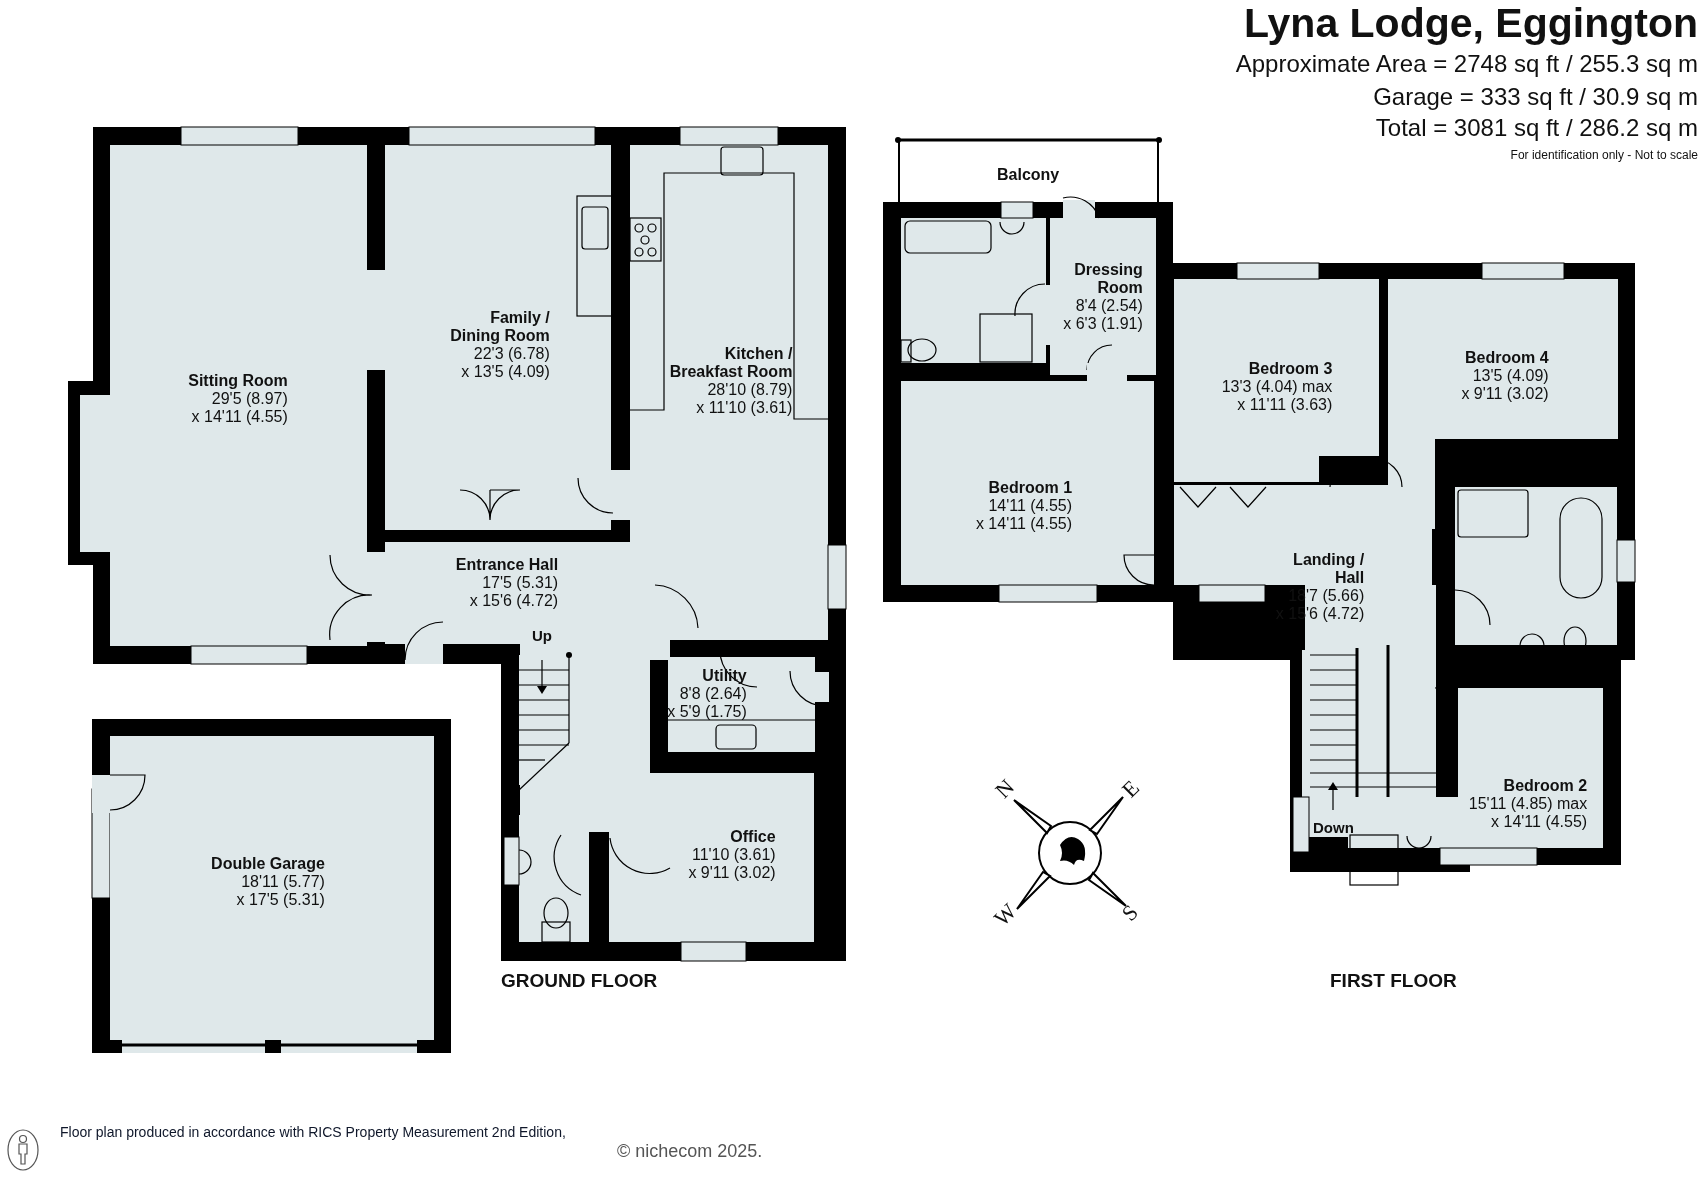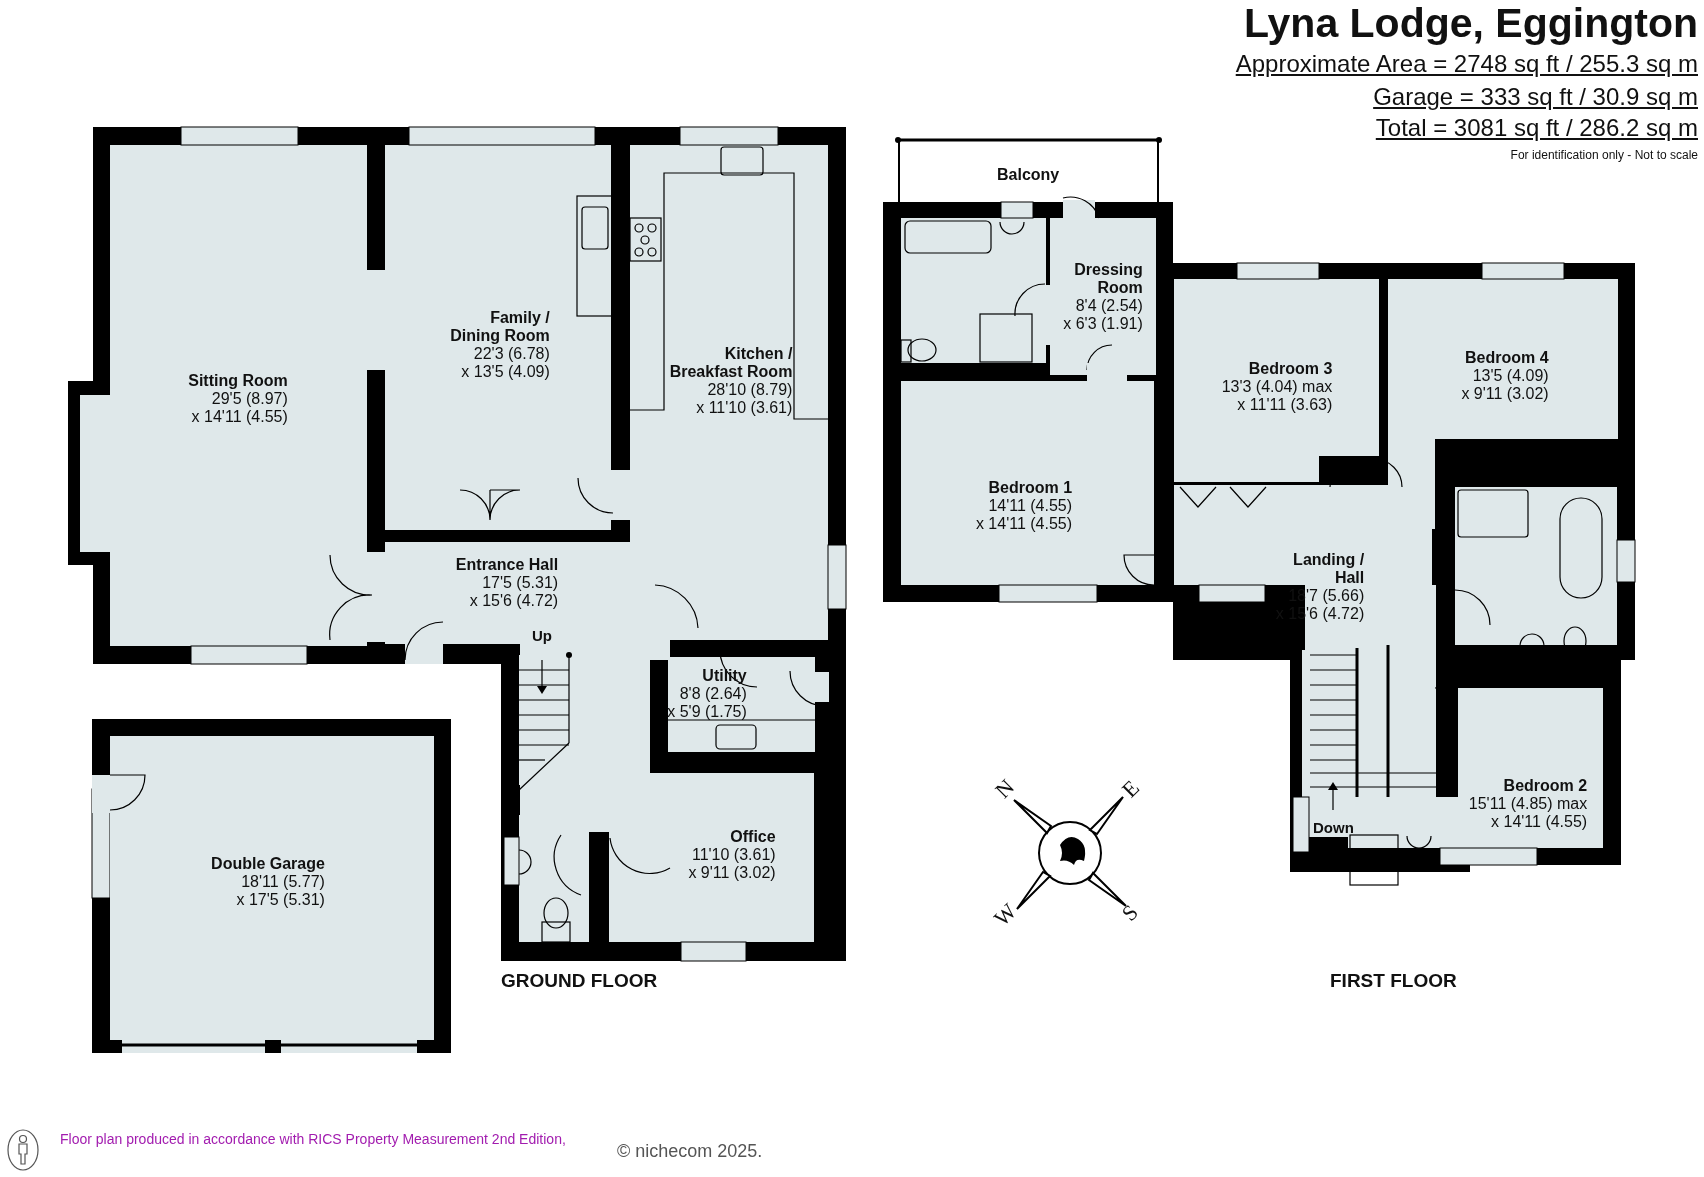--- a/index.html
+++ b/index.html
@@ -1,31 +1,31 @@
 <!DOCTYPE html>
 <html><head>
 <meta charset="utf-8">
 <style>
   html, body { margin:0; padding:0; background:#ffffff; }
   body { width:1704px; height:1177px; position:relative; overflow:hidden; font-family:"Liberation Sans", sans-serif; color:#111; }
   .abs { position:absolute; }
   .title { right:6px; top:0px; font-size:41px; font-weight:bold; text-align:right; white-space:nowrap; letter-spacing:0px; }
-  .area { right:6px; font-size:24px; text-align:right; white-space:nowrap;text-decoration:underline; }
+  .area { right:6px; font-size:24px; text-align:right; white-space:nowrap; }
   .note { right:6px; top:148px; font-size:12px; text-align:left; white-space:nowrap; }
   svg.plan { position:absolute; left:0; top:0; }
   .room { fill:#dfe8ea; }
   .wall { fill:#000; }
   .win { fill:#dfe8ea; stroke:#000; stroke-width:1; }
   .thin { fill:none; stroke:#000; stroke-width:1.2; }
   .label { position:absolute; text-align:right; line-height:18px; font-size:16px; transform:translateX(-50%); white-space:nowrap; }
   .label .nm { font-weight:bold; display:block; }
   .label .dm { display:block; }
   .floor-label { position:absolute; font-size:19px; font-weight:bold; }
   .small-label { position:absolute; font-size:15px; font-weight:bold; }
-  .footer { position:absolute; left:60px; top:1123px; font-size:14px; line-height:18px; color:#a21caf;margin-top:7px; }
+  .footer { position:absolute; left:60px; top:1123px; font-size:14px; line-height:18px; color:#0f172a; }
   .footer span { display:block; }
   .copy { position:absolute; left:617px; top:1141px; font-size:18px; color:#555; }
   .person-icon { position:absolute; left:6px; top:1128px; }
 </style>
 </head>
 <body>
 
 <div class="abs title">Lyna Lodge, Eggington</div>
 <div class="abs area" style="top:50px">Approximate Area = 2748 sq ft / 255.3 sq m</div>
 <div class="abs area" style="top:83px">Garage = 333 sq ft / 30.9 sq m</div>

